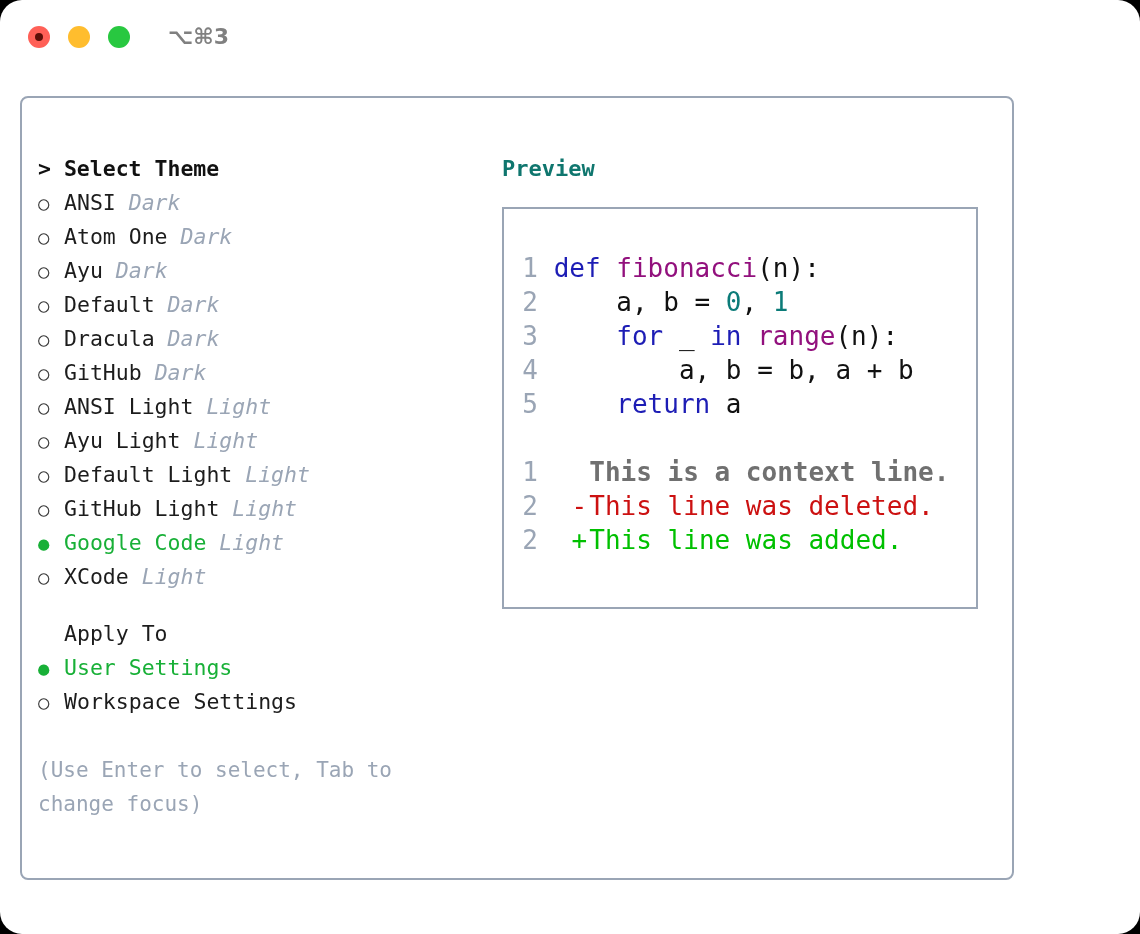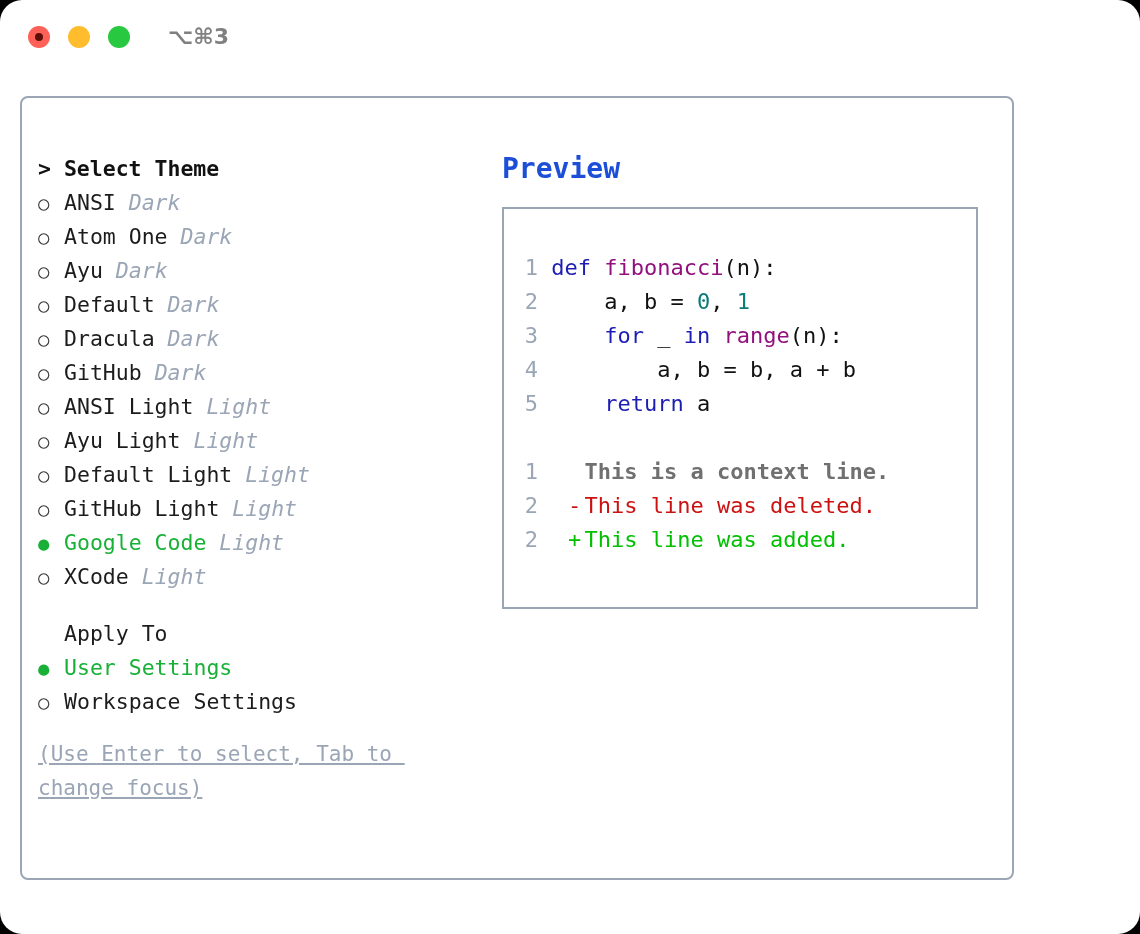--- a/index.html
+++ b/index.html
@@ -117,60 +117,59 @@
   #apply-header {
     margin-top: 23px;
     padding-left: 26px;
     font-size: 21.5px;
     line-height: 34px;
     color: #1c1c1c;
     white-space: pre;
   }
 
   #hint {
-    margin-top: 18px;
+    margin-top: 34px;
     font-size: 21px;
     line-height: 34px;
     color: #9aa5b5;
     width: 400px;
     white-space: pre-wrap;
-    text-decoration: underline;
   }
 
   
   #preview-column {
     position: absolute;
     left: 480px;
     top: 54px;
     width: 490px;
   }
   #preview-title {
-    font-size: 28px;
+    font-size: 22px;
     line-height: 34px;
     font-weight: bold;
-    color: #1d4ed8;
+    color: #0f766e;
     white-space: pre;
   }
   #preview-box {
     margin-top: 21px;
     width: 476px;
     height: 402px;
     border: 2px solid #9aa5b5;
     box-sizing: border-box;
     background: #ffffff;
     position: relative;
   }
   #code-area {
     position: absolute;
     left: 8px;
     top: 42px;
     width: 460px;
   }
   .code-line {
-    font-size: 22px;
+    font-size: 26px;
     line-height: 34px;
     white-space: pre;
     height: 34px;
   }
   .ln {
     display: inline-block;
     width: 26px;
     text-align: right;
     color: #9aa5b5;
   }

